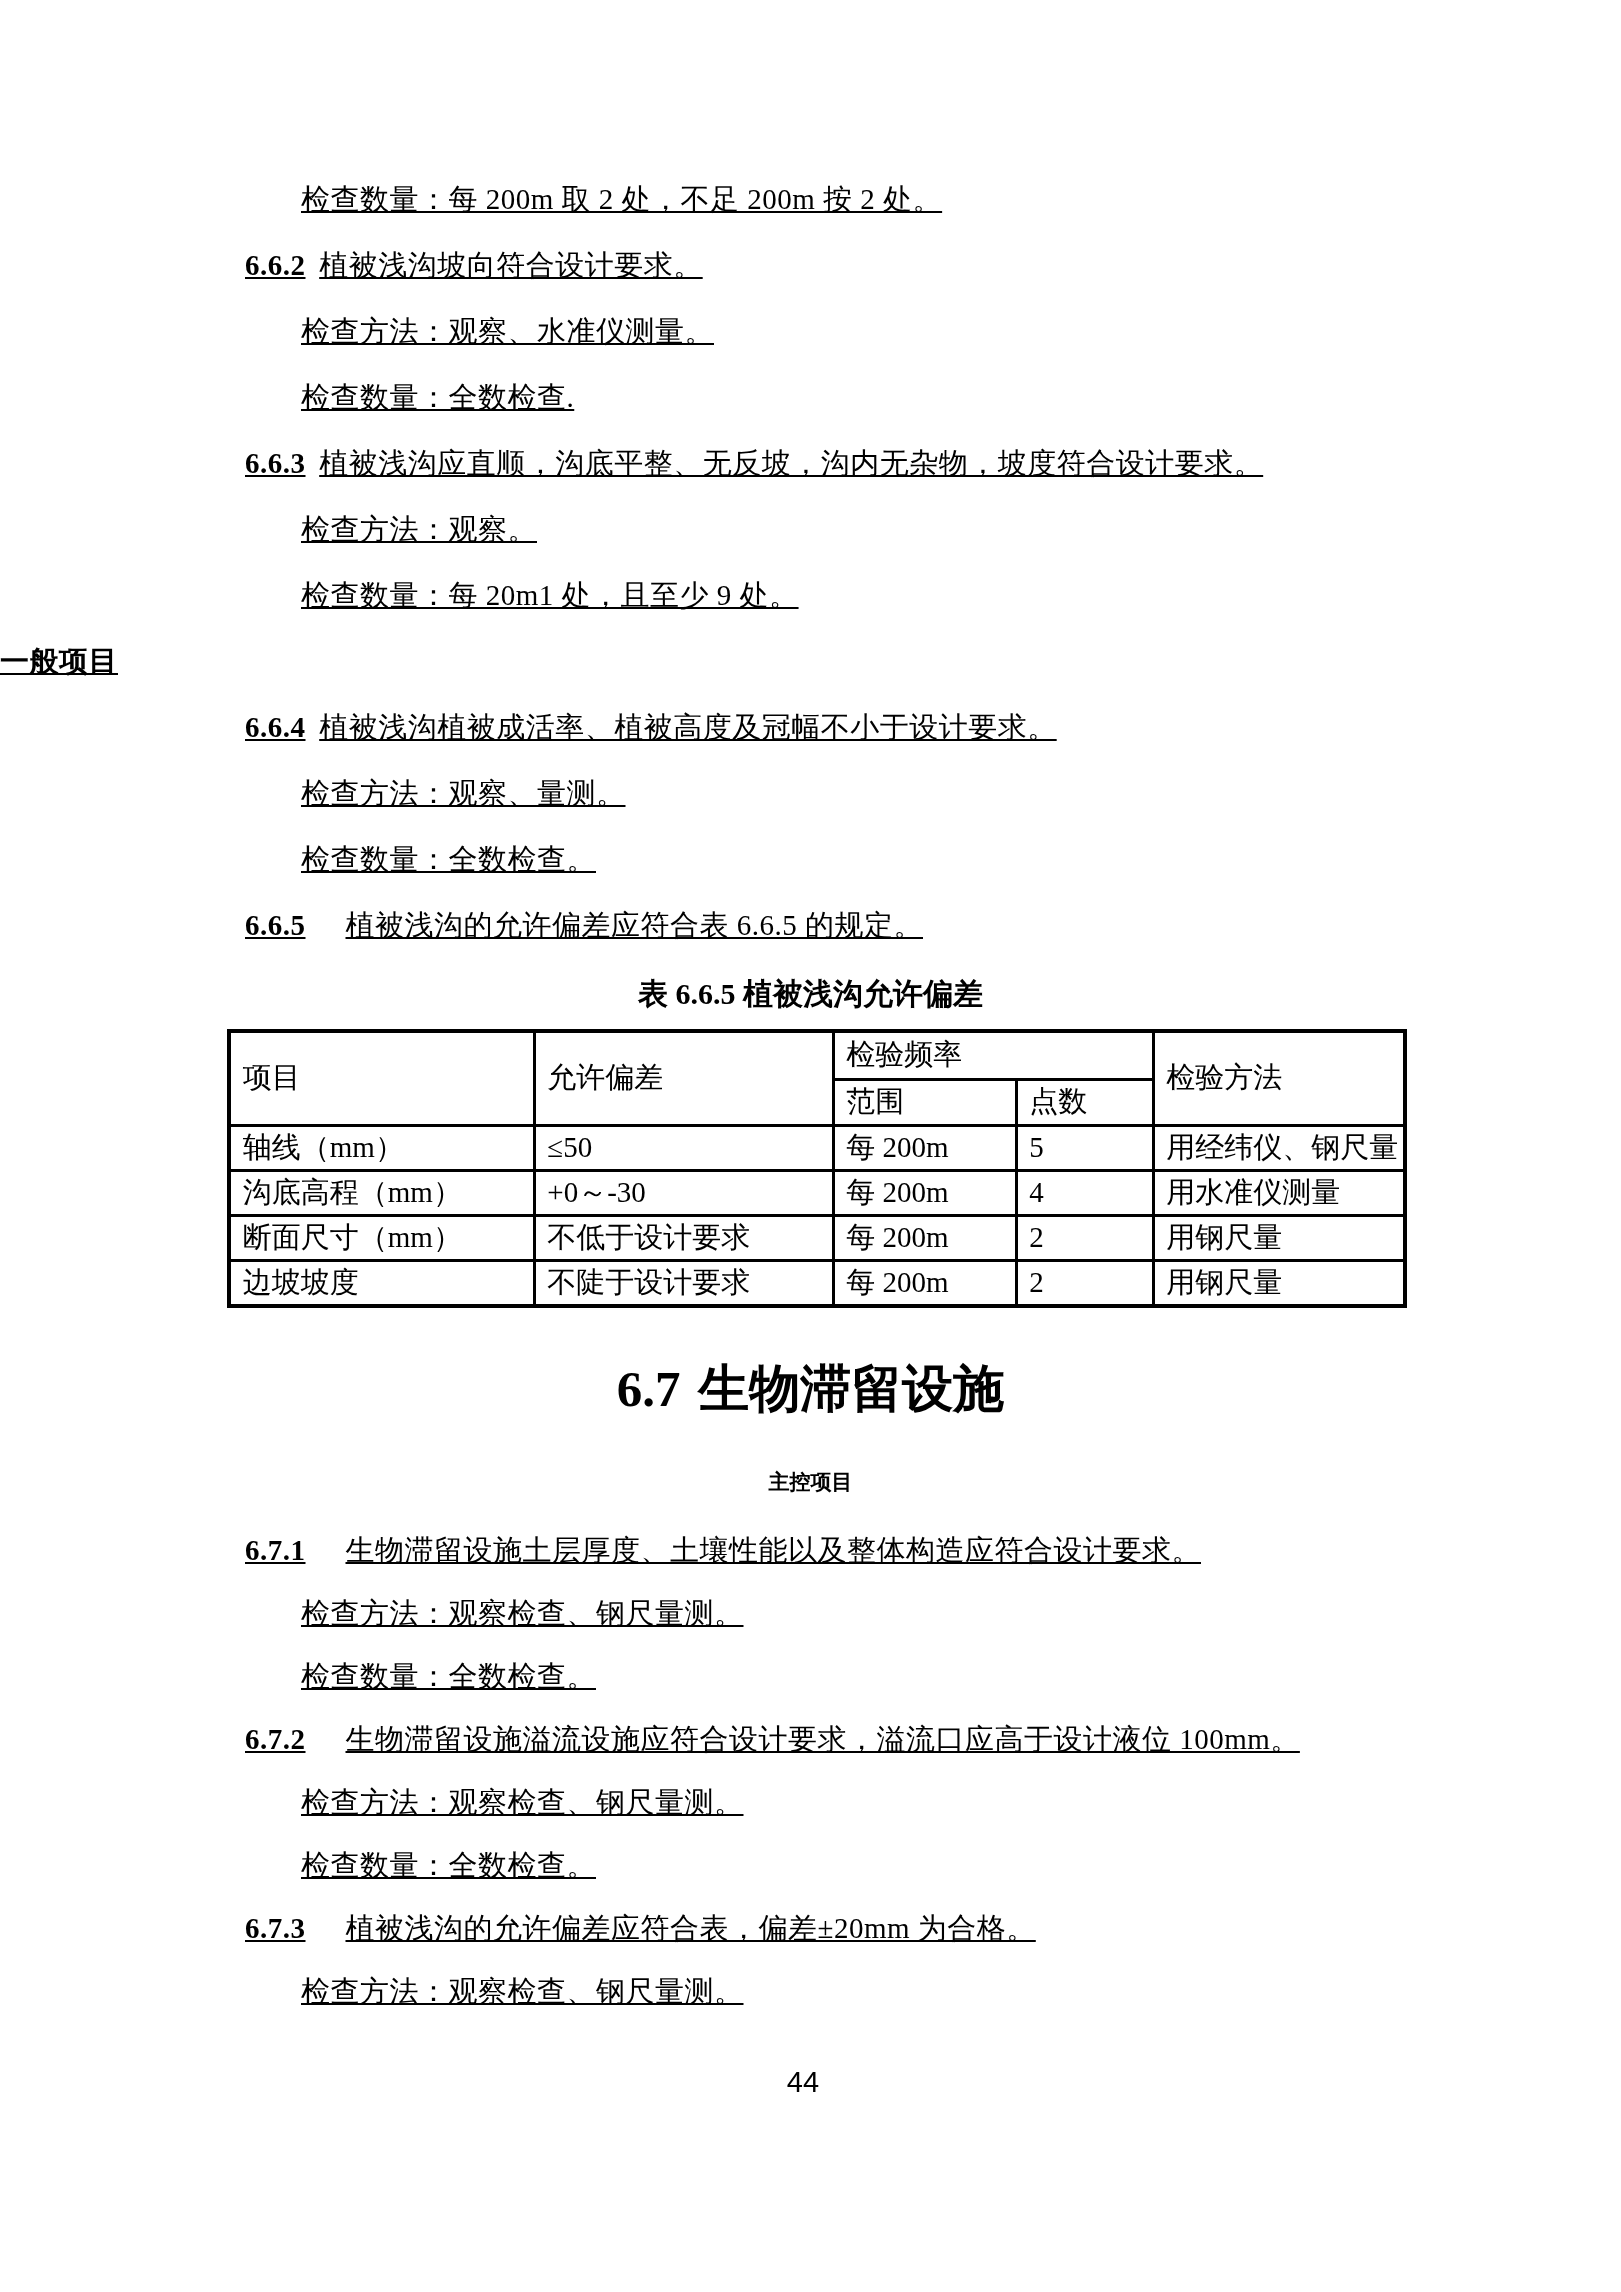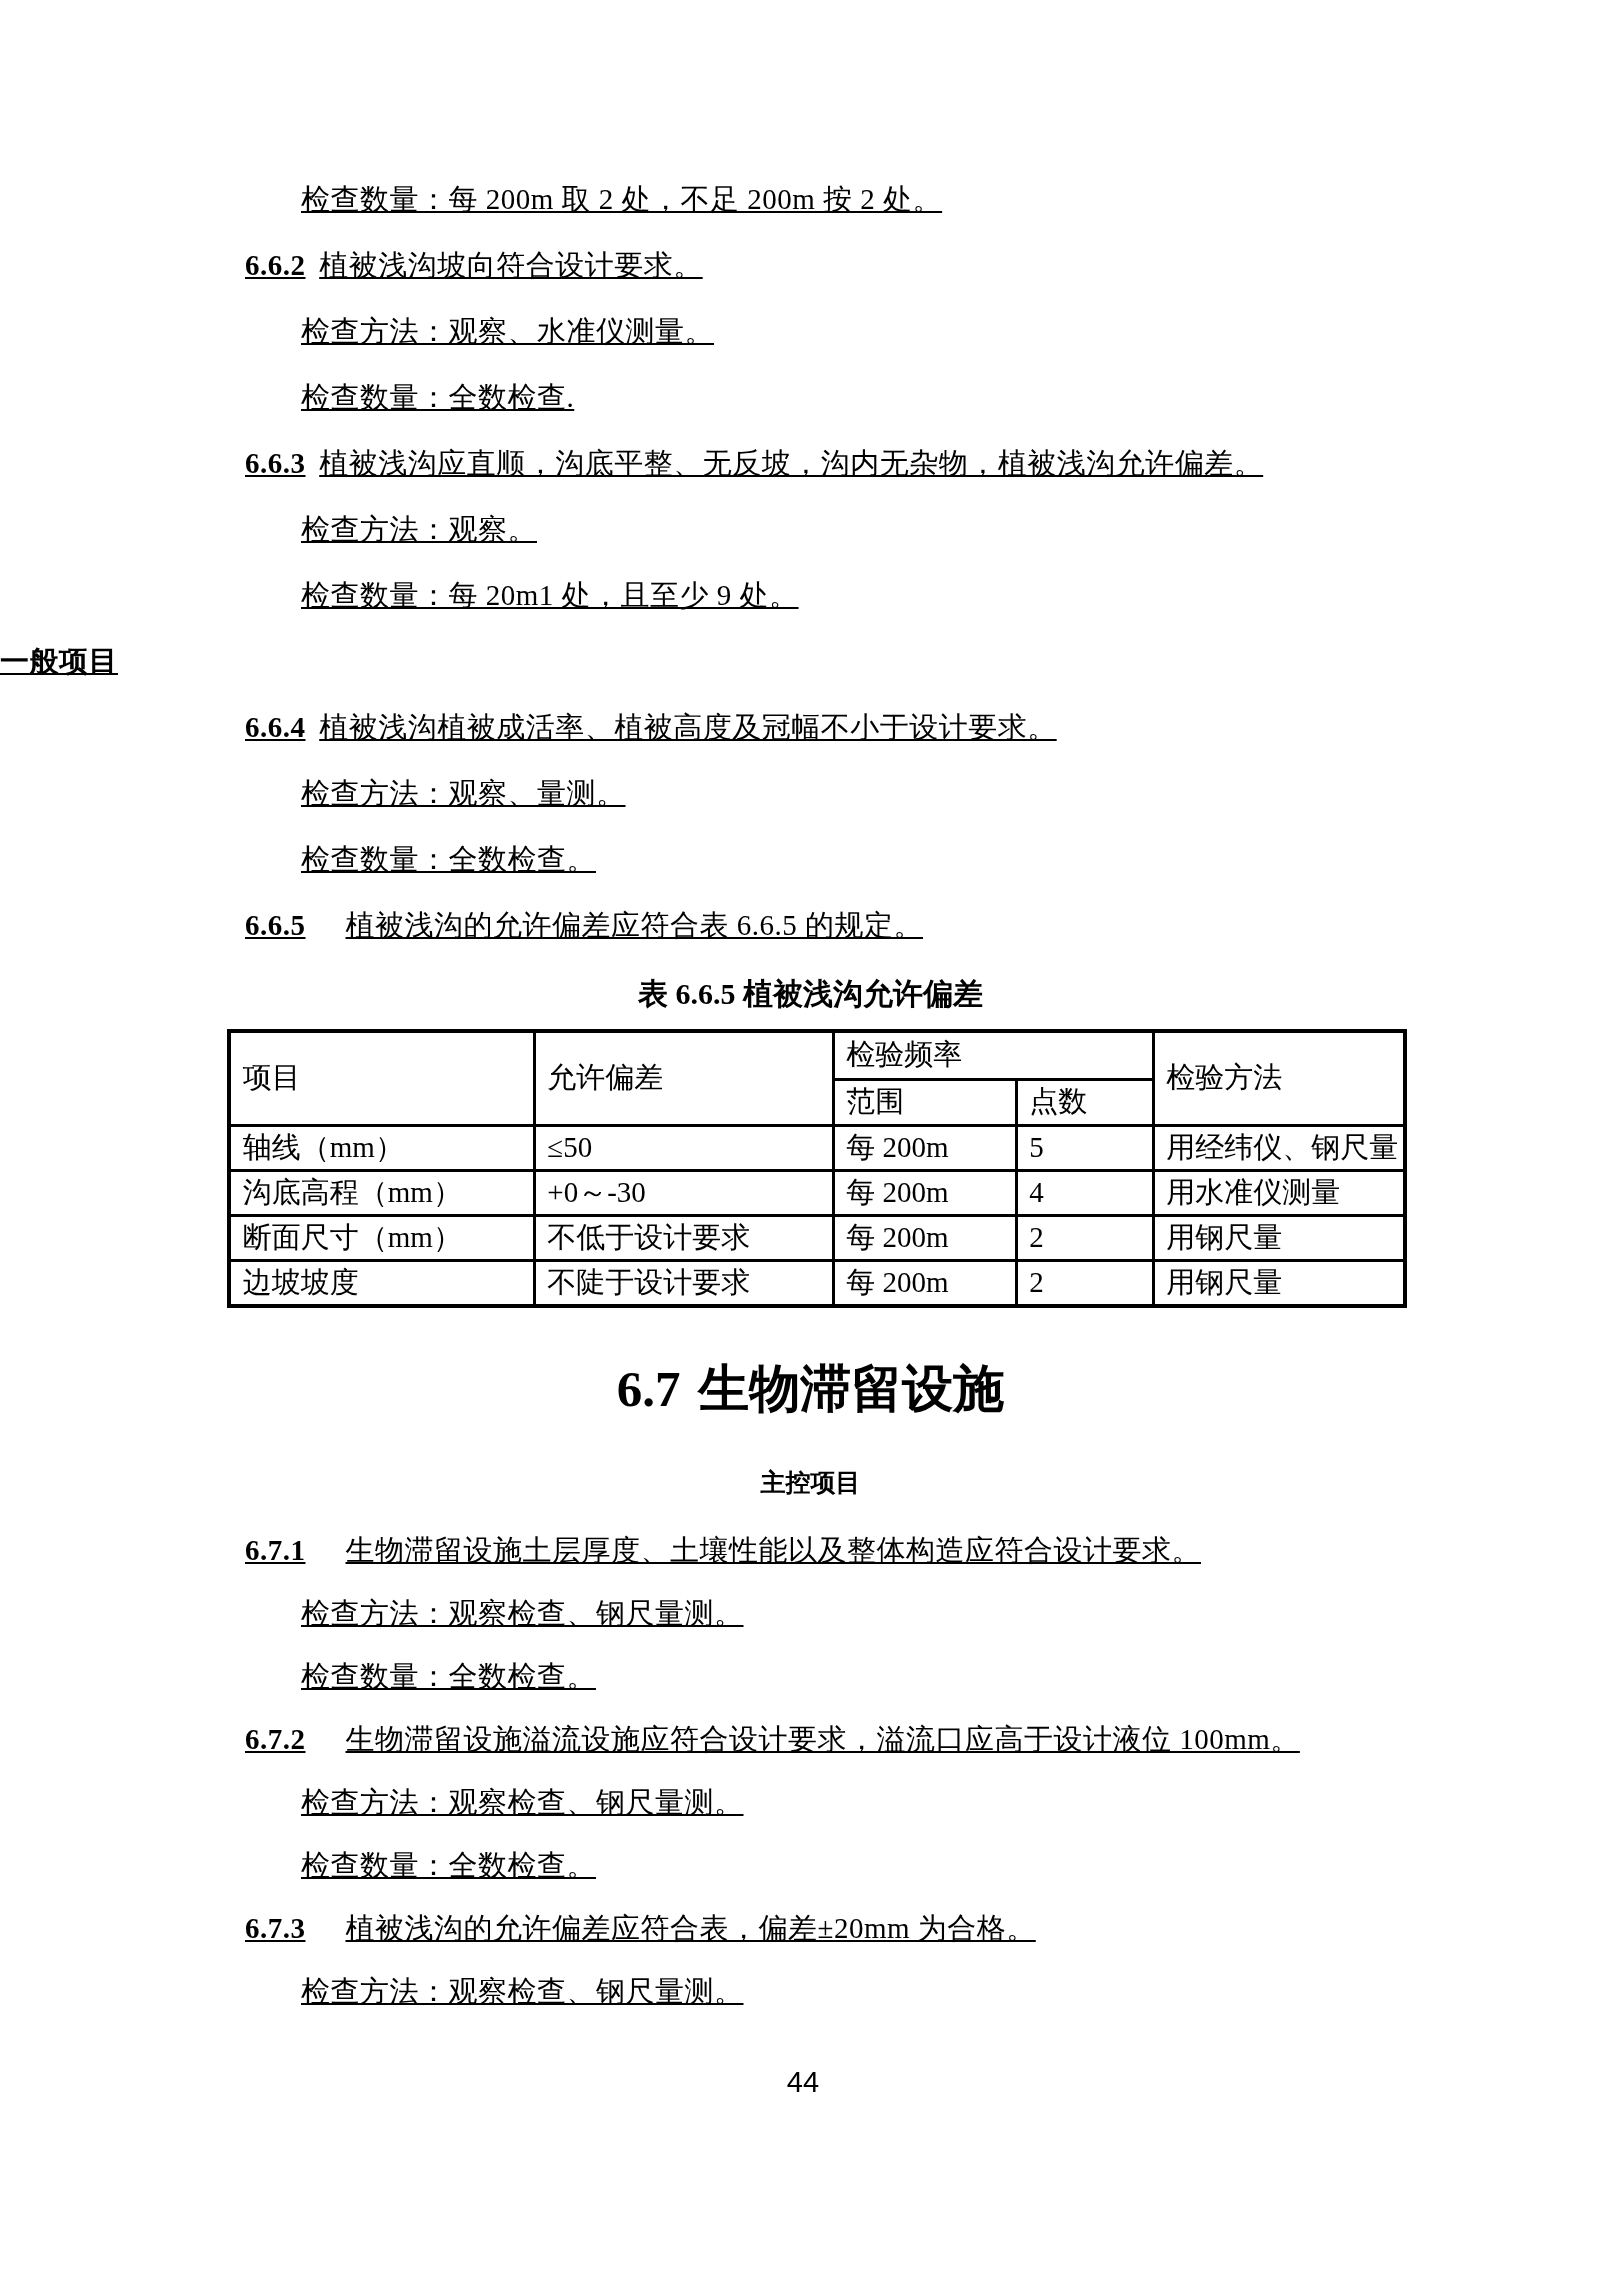--- a/index.html
+++ b/index.html
@@ -66,21 +66,21 @@
   table.spec tbody td { height: 42px; }
   .section-heading {
     font-size: 51px;
     line-height: 49px;
     font-weight: bold;
     text-align: center;
     margin: 57px 0 0 0;
   }
   .section-heading .snum { margin-right: 17.6px; }
   .subheading-main {
-    font-size: 25px;
+    font-size: 21px;
     line-height: 35px;
     font-weight: bold;
     text-align: center;
     margin: 51px 0 33px 0;
   }
   .line2 { margin-bottom: 28px; }
   .pageno {
     position: absolute;
     top: 2066px;
     left: 0;
@@ -97,21 +97,21 @@
 <div class="page">
   <div class="content">
 
     <p class="line check">检查数量：每 200m 取 2 处，不足 200m 按 2 处。</p>
 
     <p class="line clause"><span class="num">6.6.2</span><span>植被浅沟坡向符合设计要求。</span></p>
 
     <p class="line check">检查方法：观察、水准仪测量。</p>
     <p class="line check">检查数量：全数检查.</p>
 
-    <p class="line clause"><span class="num">6.6.3</span><span>植被浅沟应直顺，沟底平整、无反坡，沟内无杂物，植被浅沟允许偏差。</span></p>
+    <p class="line clause"><span class="num">6.6.3</span><span>植被浅沟应直顺，沟底平整、无反坡，沟内无杂物，坡度符合设计要求。</span></p>
 
     <p class="line check">检查方法：观察。</p>
     <p class="line check">检查数量：每 20m1 处，且至少 9 处。</p>
 
     <p class="line heading-sub">一般项目</p>
 
     <p class="line clause"><span class="num">6.6.4</span><span>植被浅沟植被成活率、植被高度及冠幅不小于设计要求。</span></p>
 
     <p class="line check">检查方法：观察、量测。</p>
     <p class="line check">检查数量：全数检查。</p>

